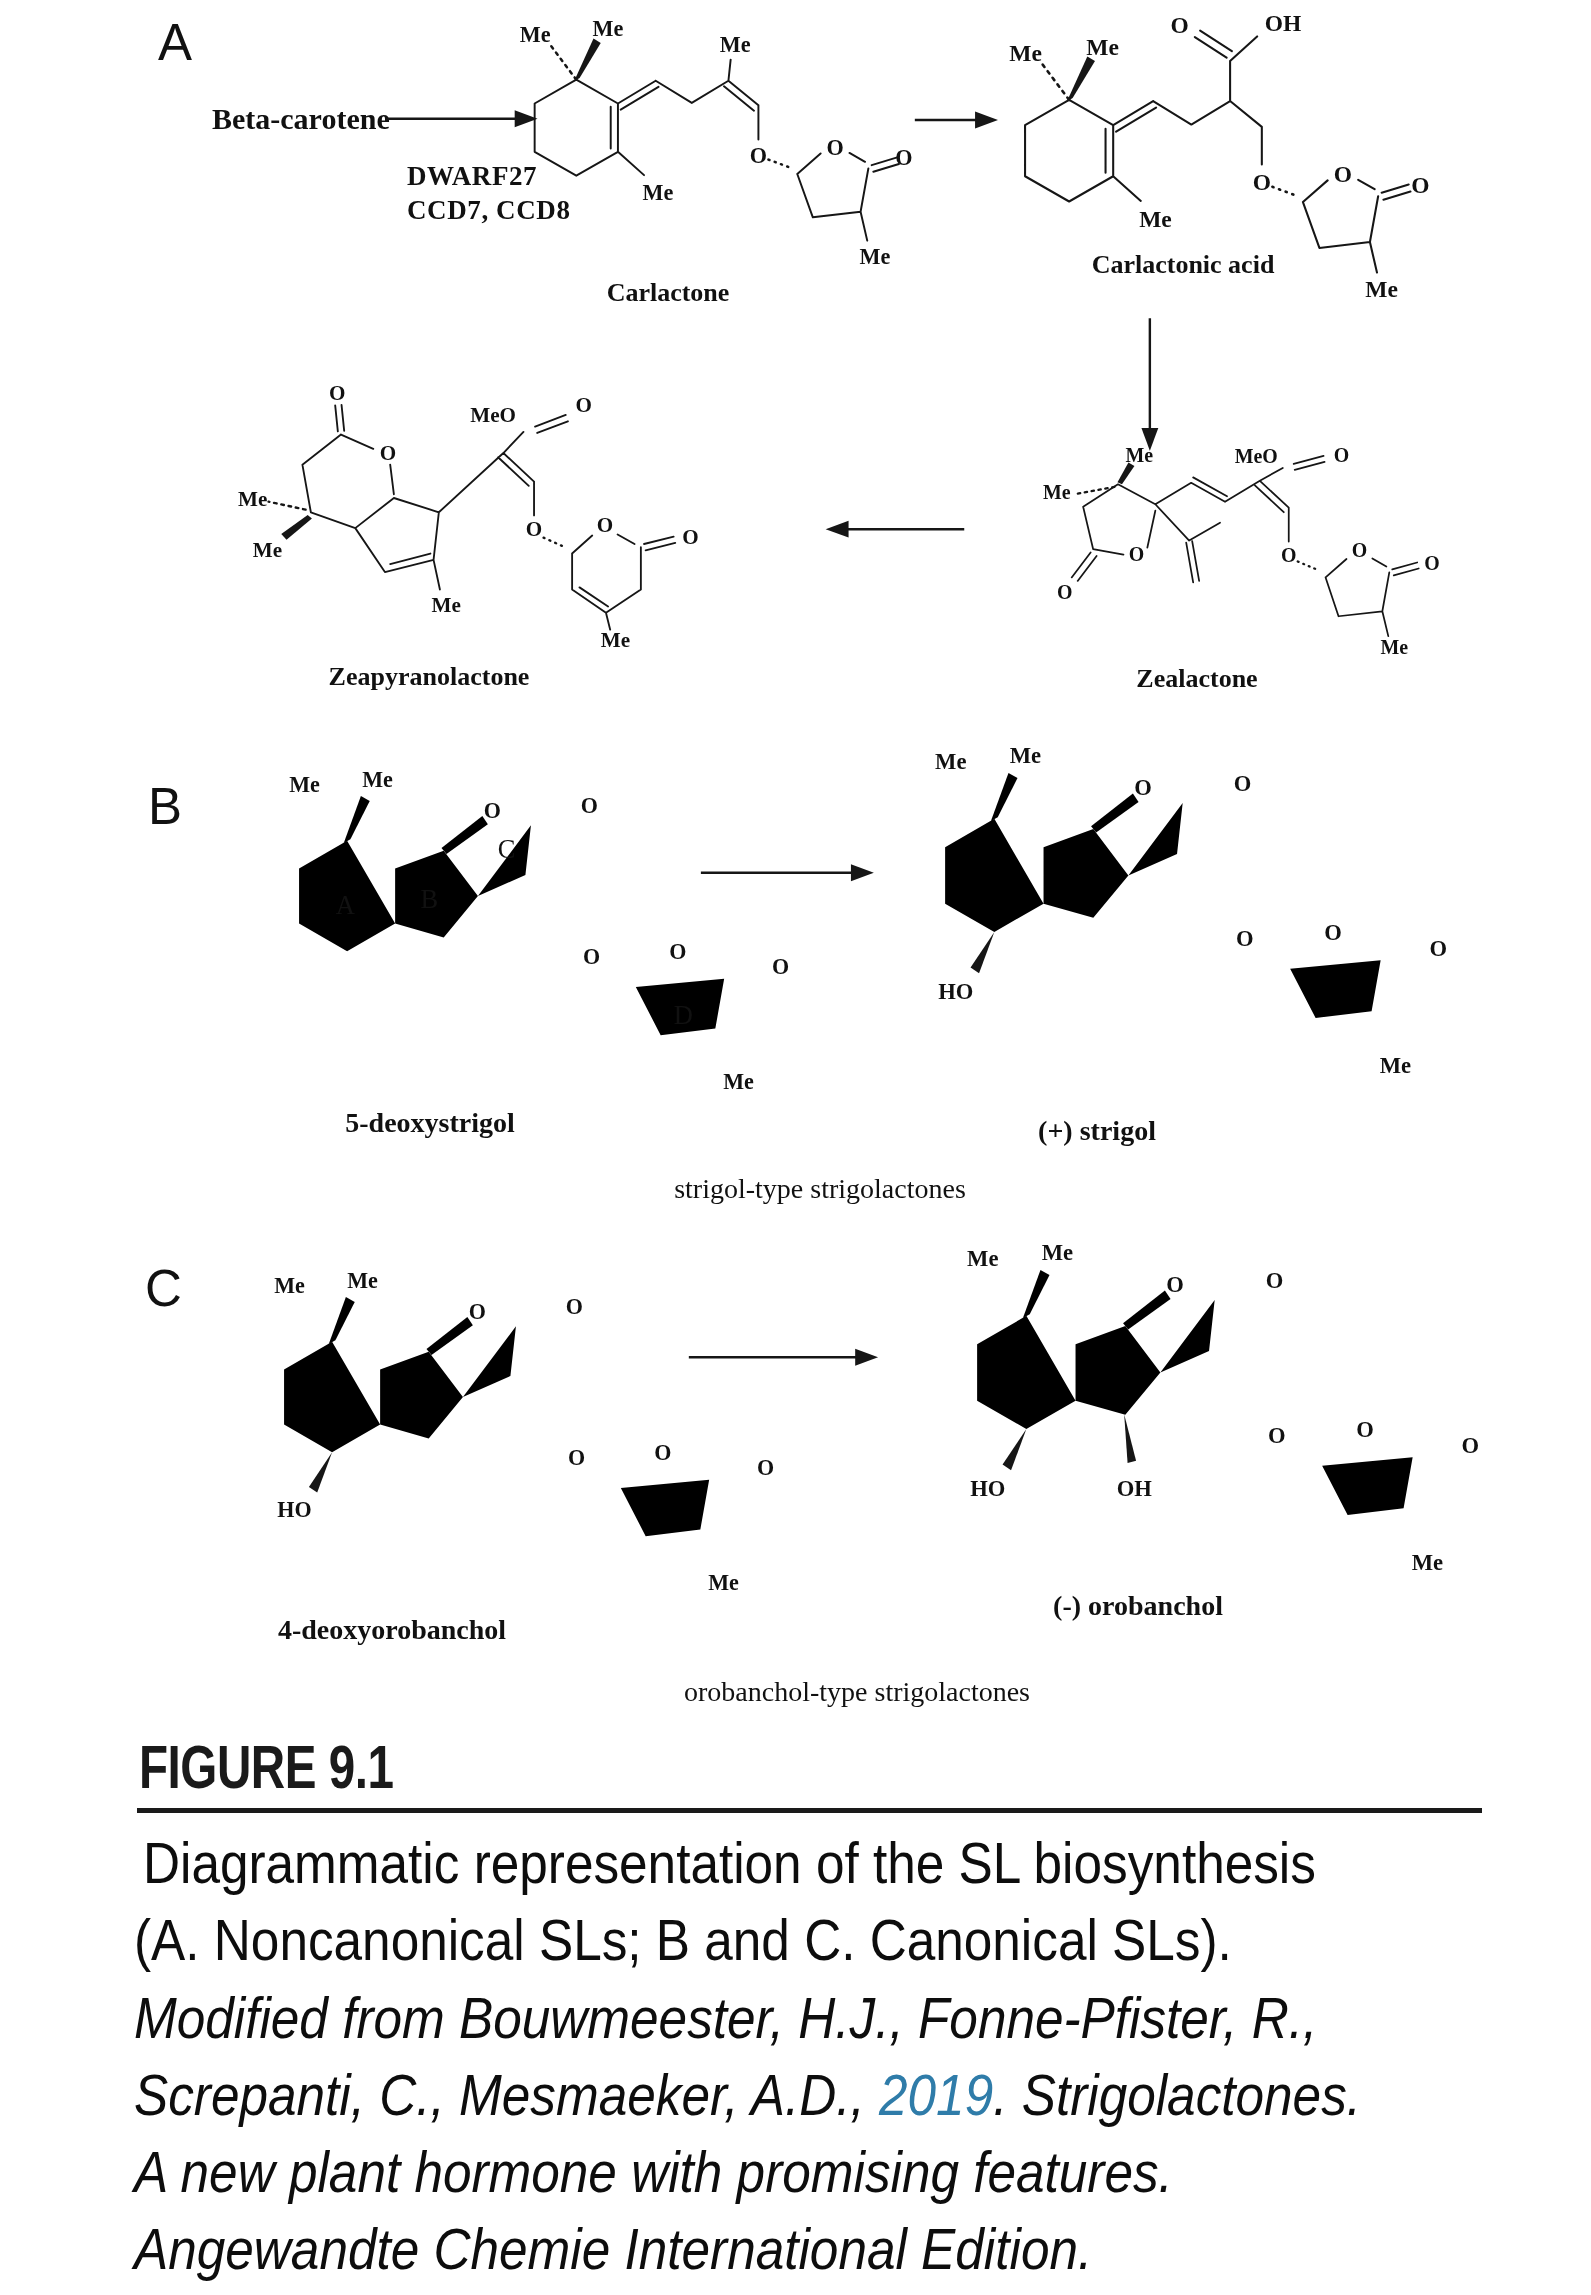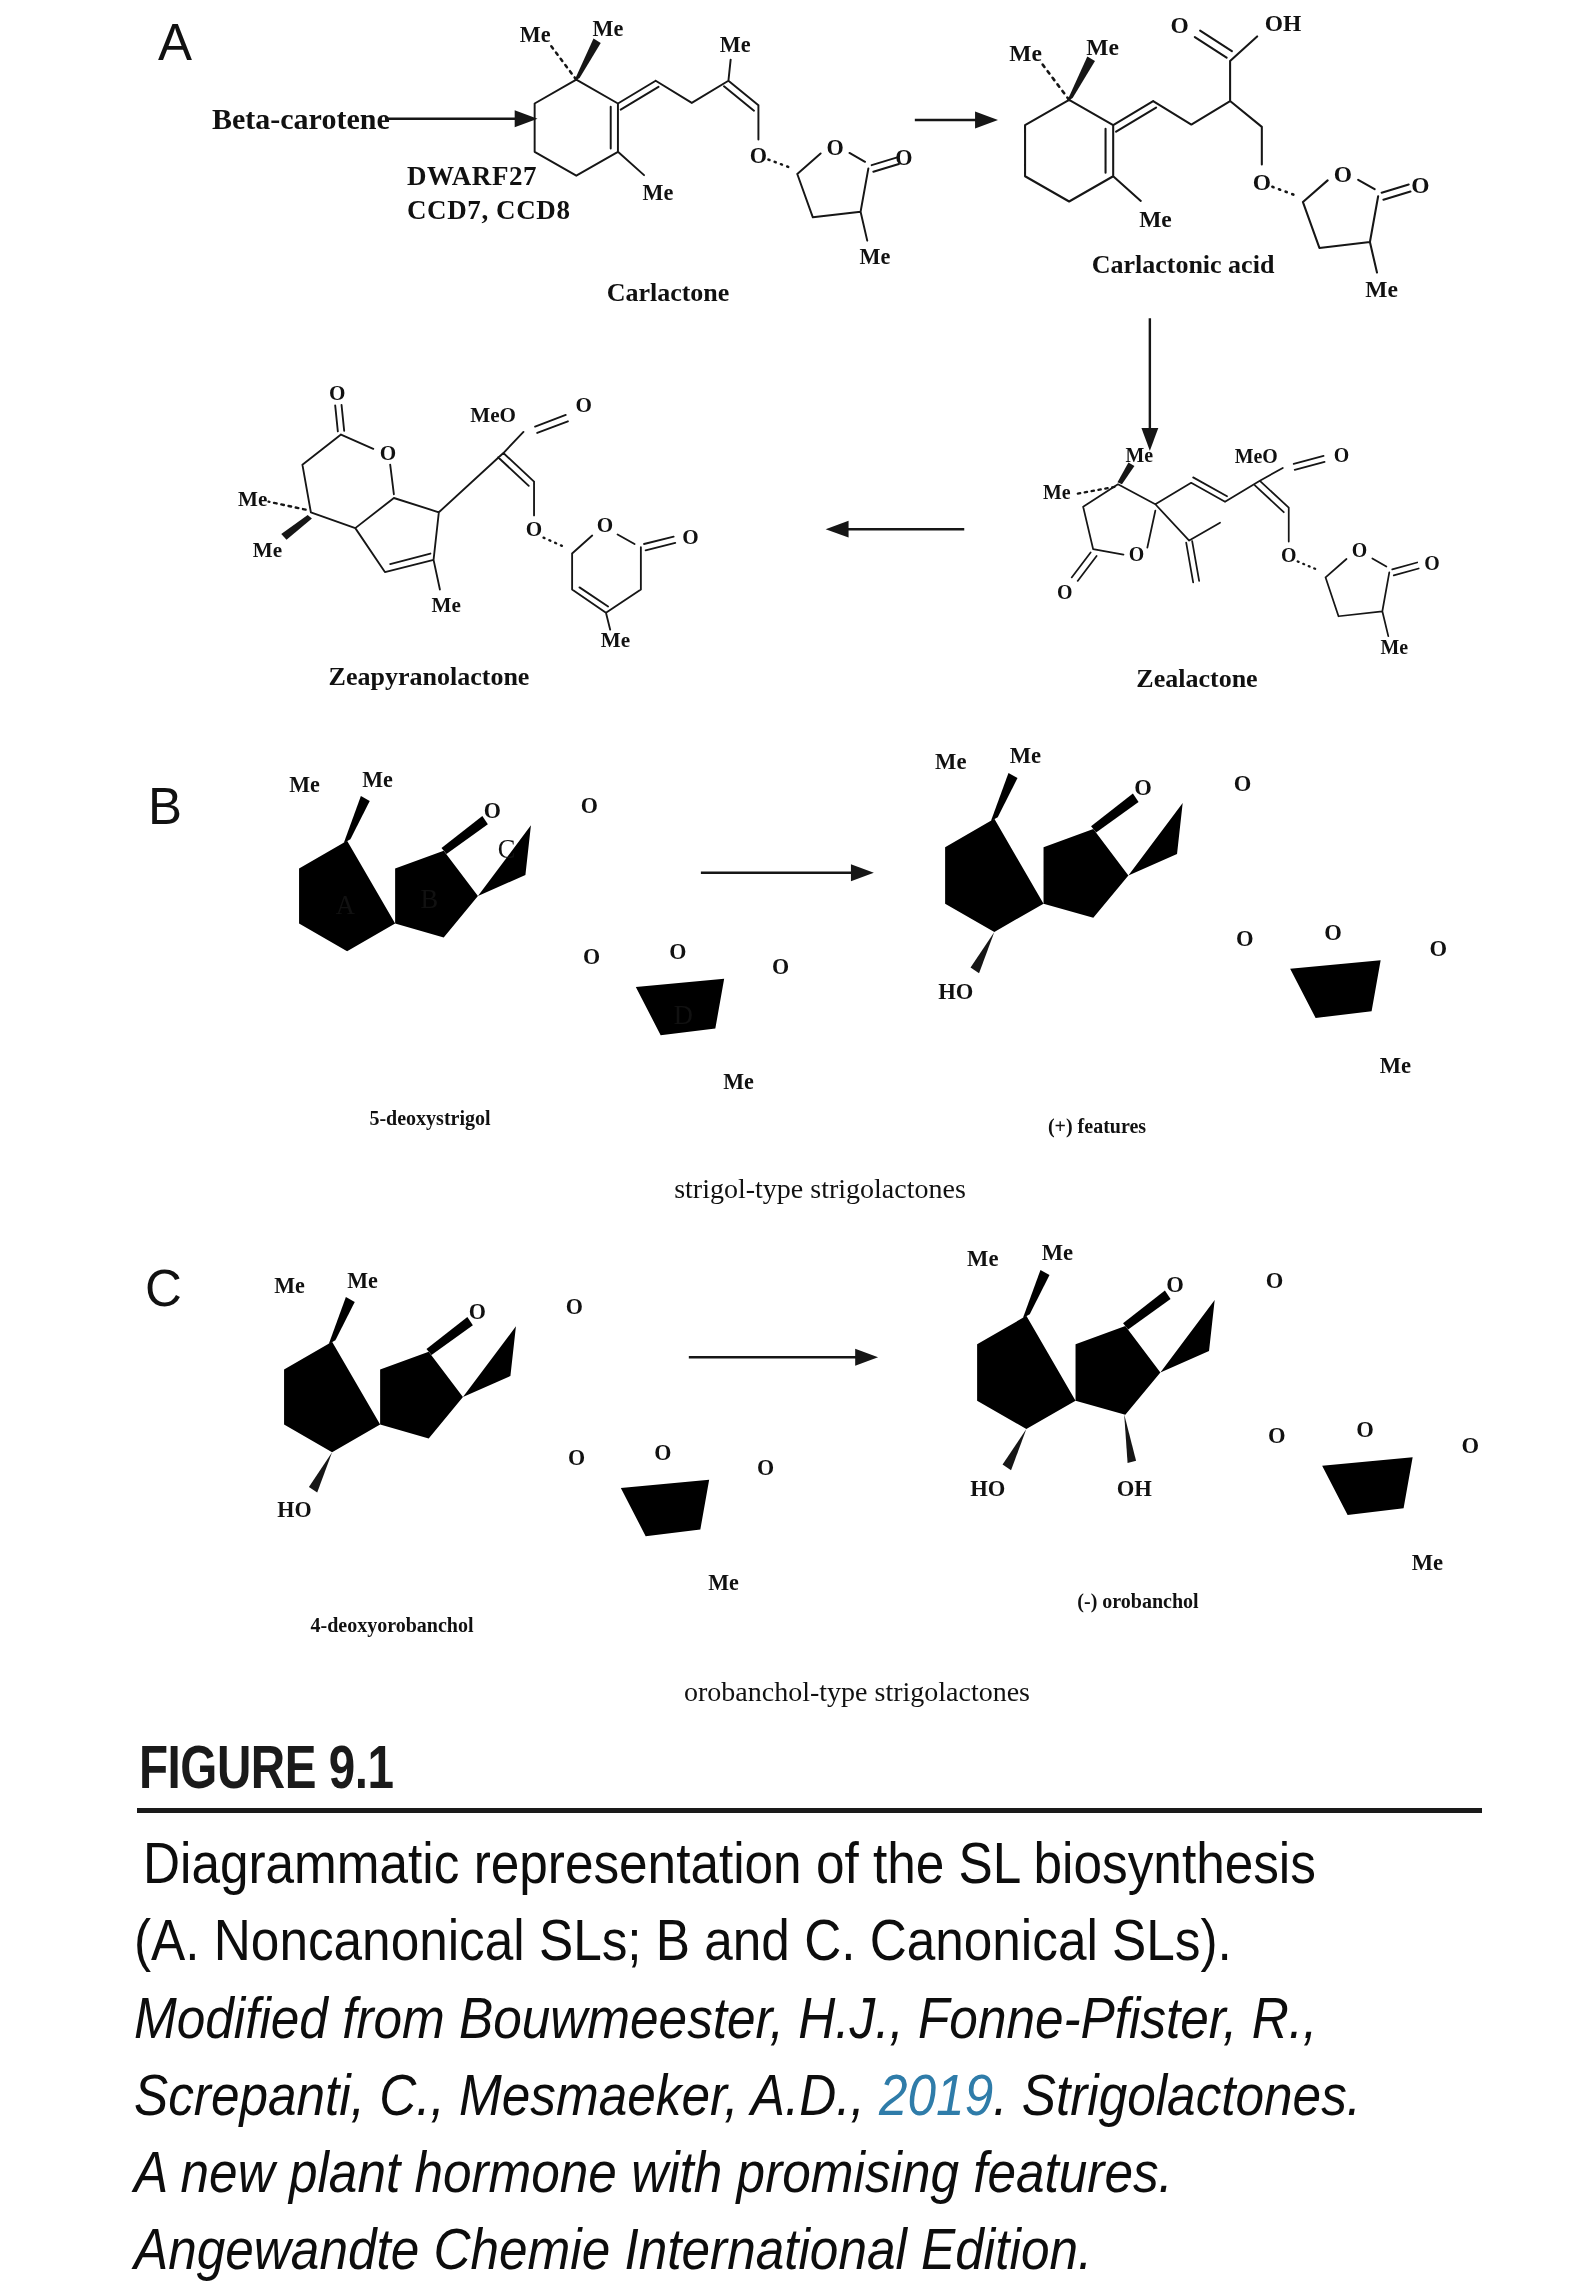--- a/index.html
+++ b/index.html
@@ -9,21 +9,21 @@
   }
   .abs{position:absolute;}
   .panel-letter{
     font-family:"Liberation Sans",sans-serif;font-weight:400;font-size:51px;line-height:1;
   }
   .rxn-text{font-weight:600;font-size:30px;white-space:nowrap;}
   .enzyme-block{font-weight:600;font-size:27px;line-height:34px;white-space:nowrap;letter-spacing:0.6px;}
   .cname{
     font-weight:600;font-size:26px;white-space:nowrap;transform:translateX(-50%);
   }
-  .cname.big{font-size:20px;}
+  .cname.big{font-size:28px;}
   .group-label{
     font-weight:400;font-size:28px;white-space:nowrap;transform:translateX(-50%);
   }
   svg.mol{position:absolute;overflow:visible;}
   svg.mol .bond{fill:none;stroke:#161616;stroke-width:3.5;stroke-linecap:round;stroke-linejoin:round;}
   svg.mol .wedge{fill:#161616;stroke:none;}
   svg.mol .dash{fill:none;stroke:#161616;stroke-width:4.5;stroke-dasharray:5 9;stroke-linecap:round;}
   svg.mol .dot{fill:none;stroke:#161616;stroke-width:4.5;stroke-dasharray:2 10;stroke-linecap:round;}
   svg.mol text{fill:#111;}
   svg.mol text.atom{font:600 40px "Liberation Serif",serif;}
@@ -162,21 +162,21 @@
 <text x="88" y="62" class="atom" text-anchor="middle">Me</text>
     <text x="220" y="52" class="atom" text-anchor="middle">Me</text>
     <text x="428" y="108" class="atom" text-anchor="middle">O</text>
     <text x="604" y="100" class="atom" text-anchor="middle">O</text>
     <text x="608" y="374" class="atom" text-anchor="middle">O</text>
     <text x="764" y="364" class="atom" text-anchor="middle">O</text>
     <text x="950" y="392" class="atom" text-anchor="middle">O</text>
     <text x="874" y="600" class="atom" text-anchor="middle">Me</text>
     <text x="97" y="468" class="atom" text-anchor="middle">HO</text>
   </svg>
-<div class="abs cname big" style="left:1097px;top:1115px;">(+) features</div>
+<div class="abs cname big" style="left:1097px;top:1115px;">(+) strigol</div>
 
 <div class="abs group-label" style="left:820px;top:1173px;">strigol-type strigolactones</div>
 
 <div class="abs panel-letter" style="left:145px;top:1263px;">C</div>
 
 <svg class="mol" style="left:241px;top:1259px;" width="530" viewBox="0 0 960 640">
   <use href="#sl-core"></use>
   <polygon class="wedge" points="165,350 123,413 138,423"></polygon>
 <text x="88" y="62" class="atom" text-anchor="middle">Me</text>
     <text x="220" y="52" class="atom" text-anchor="middle">Me</text>

